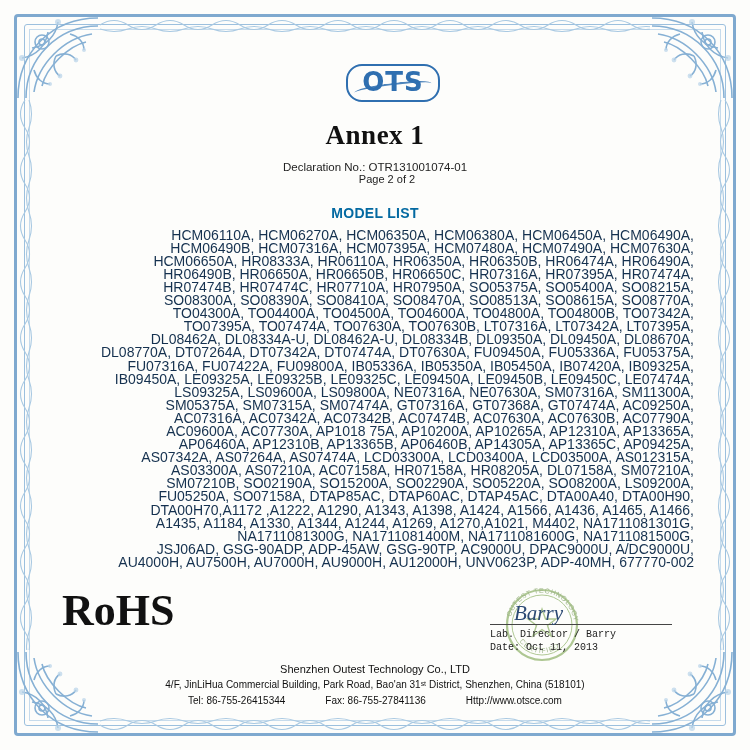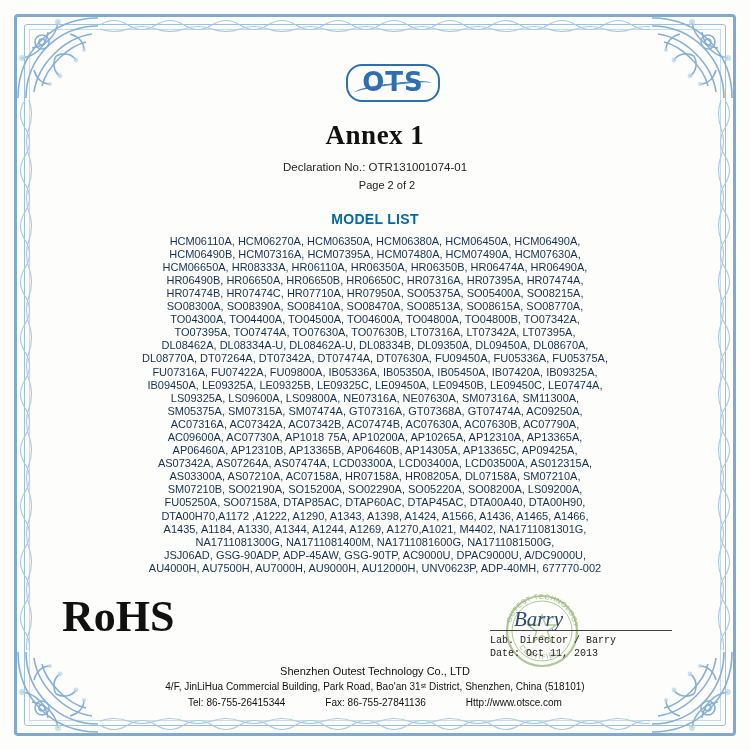--- a/index.html
+++ b/index.html
@@ -95,44 +95,43 @@
     font-family: "Liberation Serif", serif;
     font-size: 27px;
     font-weight: bold;
     color: #111;
     margin: 0 0 10px 0;
     letter-spacing: .5px;
   }
   .decl-no {
     font-size: 11.5px;
     color: #222;
-    margin-bottom: 6px;
   }
   .page-of {
     font-size: 11px;
     color: #222;
     margin-bottom: 20px;
     margin-left: 24px;
   }
   .section-title {
     font-size: 14px;
     font-weight: bold;
     color: #0369a1;
     margin-bottom: 8px;
     letter-spacing: .3px;
   }
 
   .model-list {
     width: 100%;
     padding: 0 14px;
     font-family: "Liberation Sans", sans-serif;
-    font-size: 11px;
+    font-size: 14px;
     line-height: 13.1px;
     color: #15314f;
-    text-align: center;
+    text-align: right;
   }
   .model-list .ln { white-space: nowrap; }
 
   .rohs-row {
     width: 100%;
     position: relative;
     margin-top: 16px;
     height: 72px;
   }
   .rohs {

